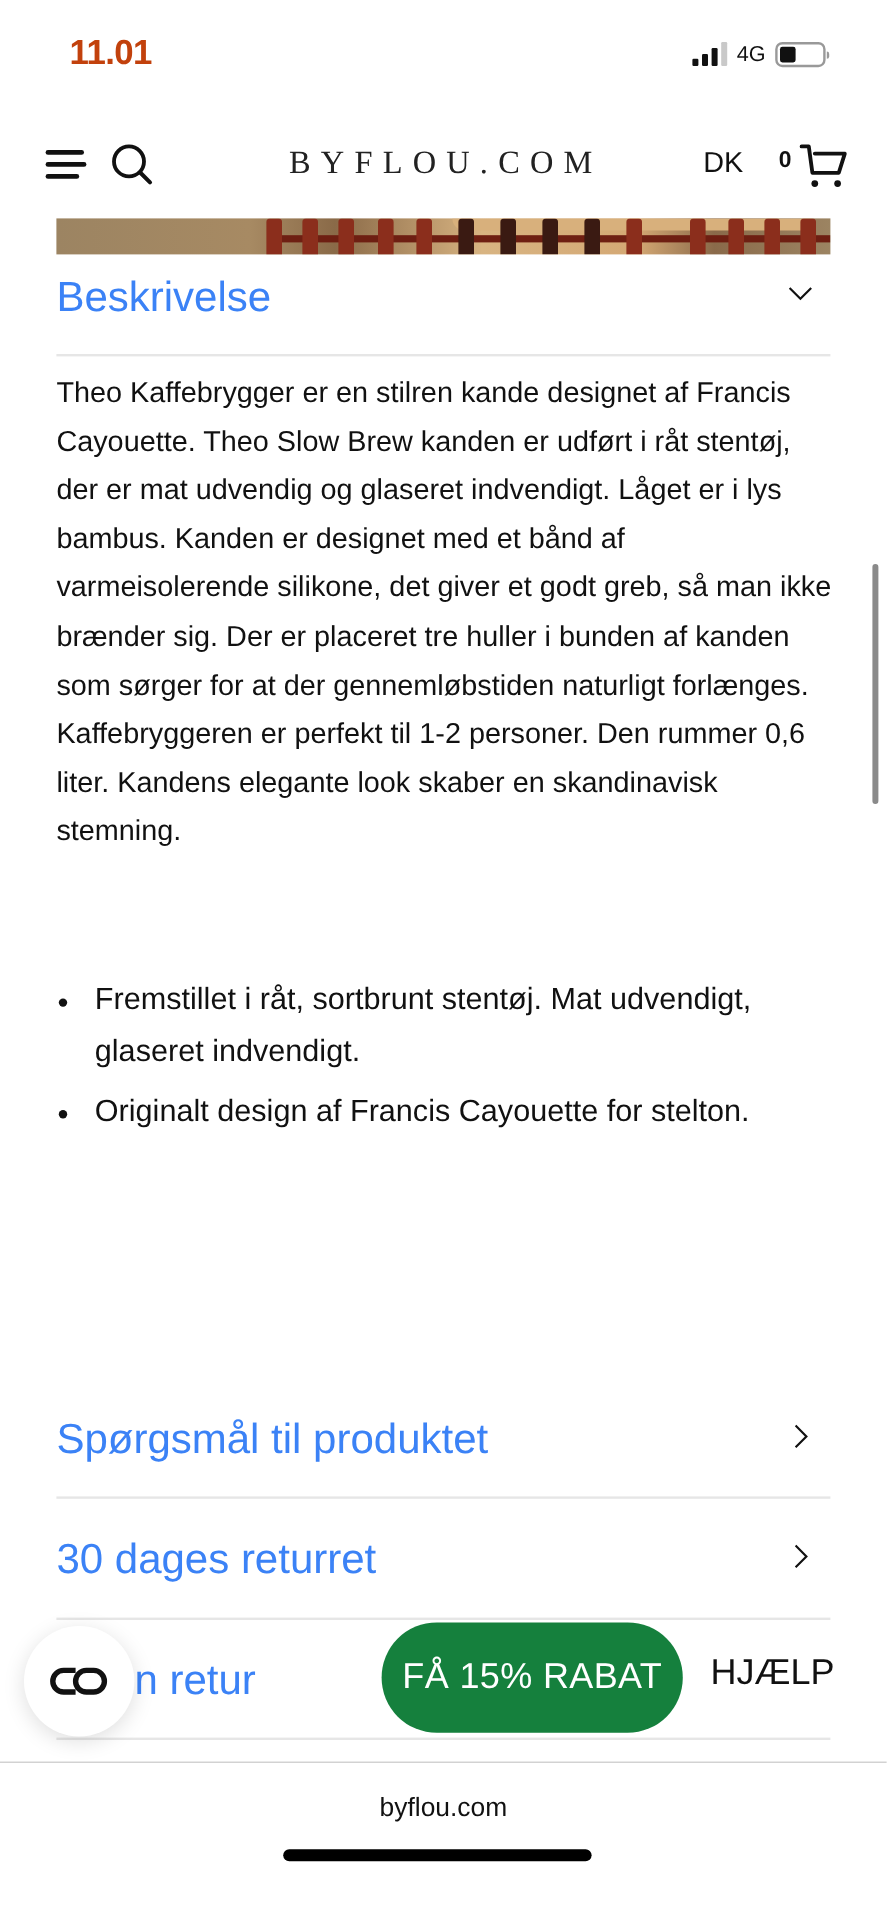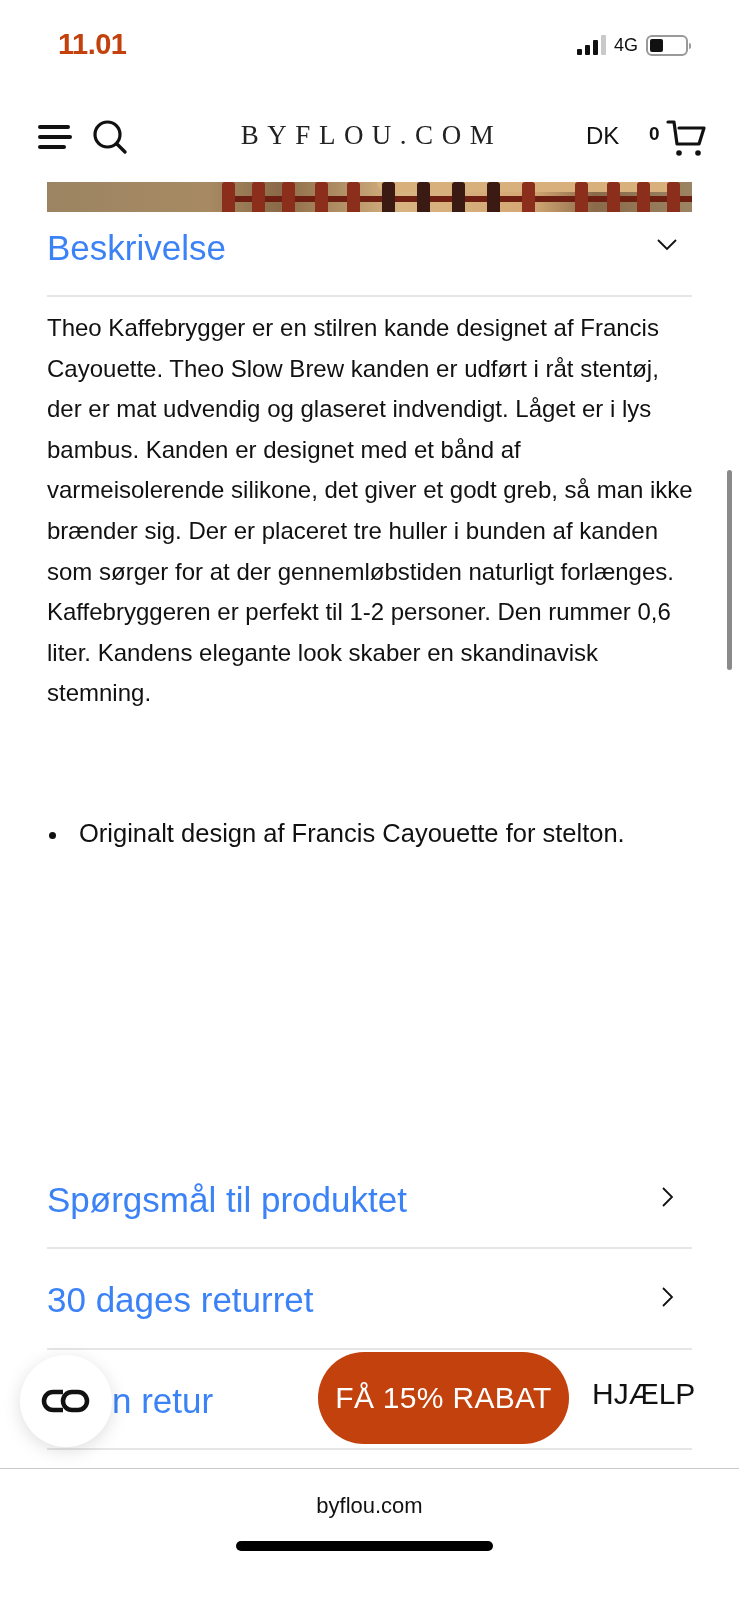--- a/index.html
+++ b/index.html
@@ -42,21 +42,21 @@
   .bullets { position: absolute; left: 47px; top: 812px; width: 650px; list-style: none; }
   .bullets li { position: relative; padding-left: 32px; font-size: 25.5px; line-height: 43px; color: #111; margin-bottom: 7px; }
   .bullets li::before { content: ""; position: absolute; left: 2px; top: 20px; width: 7px; height: 7px; border-radius: 50%; background: #111; }
 
   
   .scrollbar { position: absolute; left: 727px; top: 470px; width: 5px; height: 200px; background: #8a8a8a; border-radius: 3px; }
 
   
   .float-co { position: absolute; left: 20px; top: 1355px; width: 92px; height: 92px; border-radius: 50%; background: #fff;
     box-shadow: 0 4px 18px rgba(0,0,0,0.13); display: flex; align-items: center; justify-content: center; cursor: pointer; }
-  .rabat-btn { position: absolute; left: 318px; top: 1352px; width: 251px; height: 92px; border-radius: 46px; background: #c2410c;
+  .rabat-btn { position: absolute; left: 318px; top: 1352px; width: 251px; height: 92px; border-radius: 46px; background: #15803d;
     color: #fff; font-size: 30px; display: flex; align-items: center; justify-content: center; cursor: pointer; letter-spacing: 0.3px; }
   .help-link { position: absolute; left: 592px; top: 1377px; font-size: 30px; color: #111; cursor: pointer; }
 
   
   .bottom-bar { position: absolute; left: 0; top: 1468px; width: 739px; height: 132px; background: #fff; border-top: 1.5px solid #c8c8c8; }
   .url { position: absolute; left: 0; width: 739px; top: 1493px; text-align: center; font-size: 22px; color: #111; }
   .home-ind { position: absolute; left: 236px; top: 1541px; width: 257px; height: 10px; border-radius: 5px; background: #000; }
 </style>
 </head>
 <body>
@@ -116,20 +116,21 @@
   <div class="acc-title" style="top:228px">Beskrivelse</div>
   <svg class="acc-chev" style="top:234px" viewBox="0 0 22 22">
     <polyline points="2,6 11,15 20,6" fill="none" stroke="#111" stroke-width="1.8"></polyline>
   </svg>
 </div>
 <div class="divider" style="top:295px"></div>
 
 <p class="desc">Theo Kaffebrygger er en stilren kande designet af Francis Cayouette. Theo Slow Brew kanden er udført i råt stentøj, der er mat udvendig og glaseret indvendigt. Låget er i lys bambus. Kanden er designet med et bånd af varmeisolerende silikone, det giver et godt greb, så man ikke brænder sig. Der er placeret tre huller i bunden af kanden som sørger for at der gennemløbstiden naturligt forlænges. Kaffebryggeren er perfekt til 1-2 personer. Den rummer 0,6 liter. Kandens elegante look skaber en skandinavisk stemning.</p>
 
 <ul class="bullets">
+  <li>Fremstillet i råt, sortbrunt stentøj. Mat udvendigt, glaseret indvendigt.</li>
   <li>Originalt design af Francis Cayouette for stelton.</li>
 </ul>
 
 <div>
   <div class="acc-title" style="top:1180px">Spørgsmål til produktet</div>
   <svg class="acc-chev" style="top:1186px" viewBox="0 0 22 22">
     <polyline points="7,2 16,11 7,20" fill="none" stroke="#111" stroke-width="1.8"></polyline>
   </svg>
 </div>
 <div class="divider" style="top:1247px"></div>

